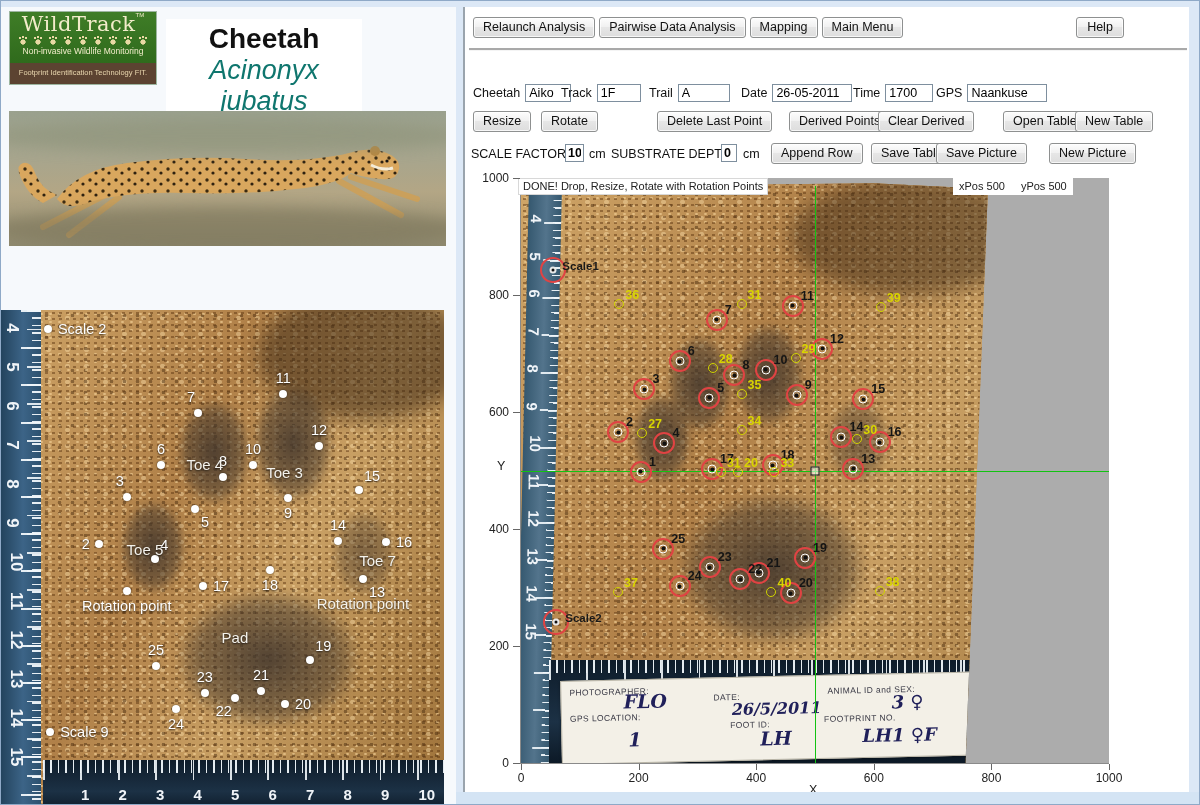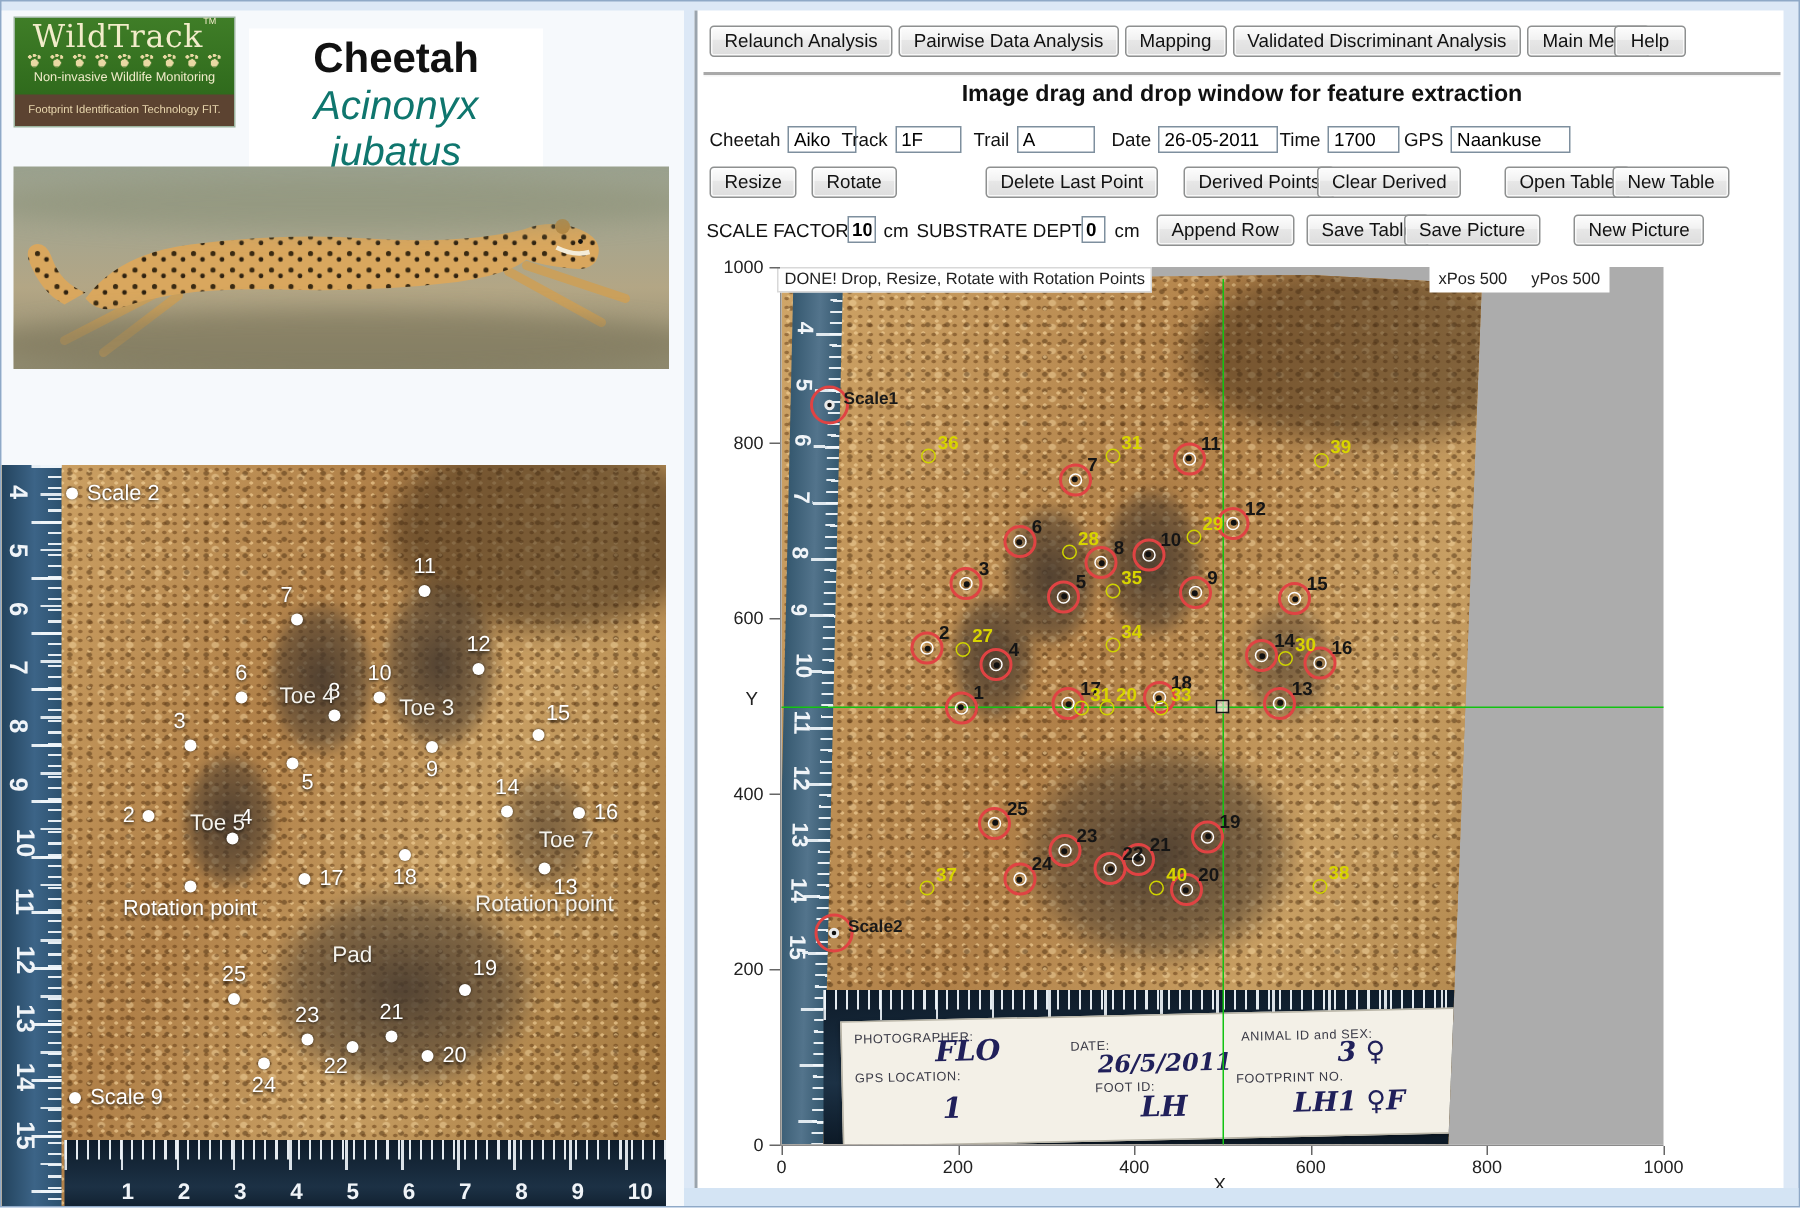--- a/index.html
+++ b/index.html
@@ -247,27 +247,25 @@
         </div>
     </div>
   </div>
 
   <div class="right-panel">
 
     <div id="toolbar">
         <button class="btn">Relaunch Analysis</button>
         <button class="btn">Pairwise Data Analysis</button>
         <button class="btn">Mapping</button>
-        <button class="btn">Validated Discriminant Analysis</button>
         <button class="btn">Main Menu</button>
       </div>
     <button class="btn help-btn">Help</button>
     <div class="toolbar-sep"></div>
 
-    <div class="panel-heading">Image drag and drop window for feature extraction</div>
 
     <div id="formRow">
         <div class="fgroup" style="left: 8px;">
           <span>Cheetah</span>
           <input class="fld" value="Aiko" style="width: 46px;">
         </div>
         <div class="fgroup" style="left: 96px;">
           <span>Track</span>
           <input class="fld" value="1F" style="width: 44px;">
         </div>

